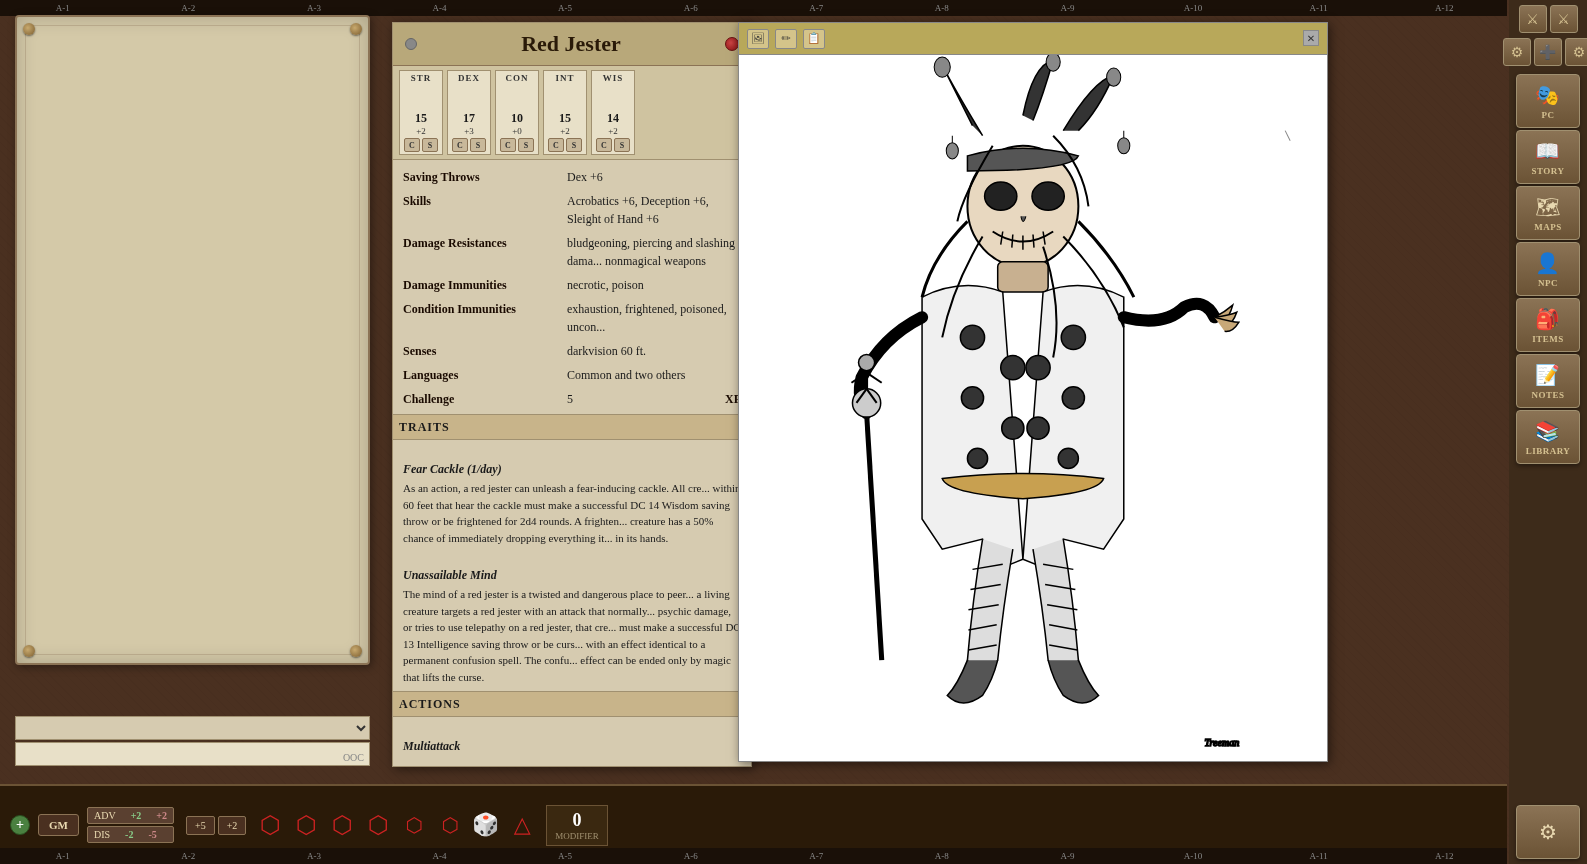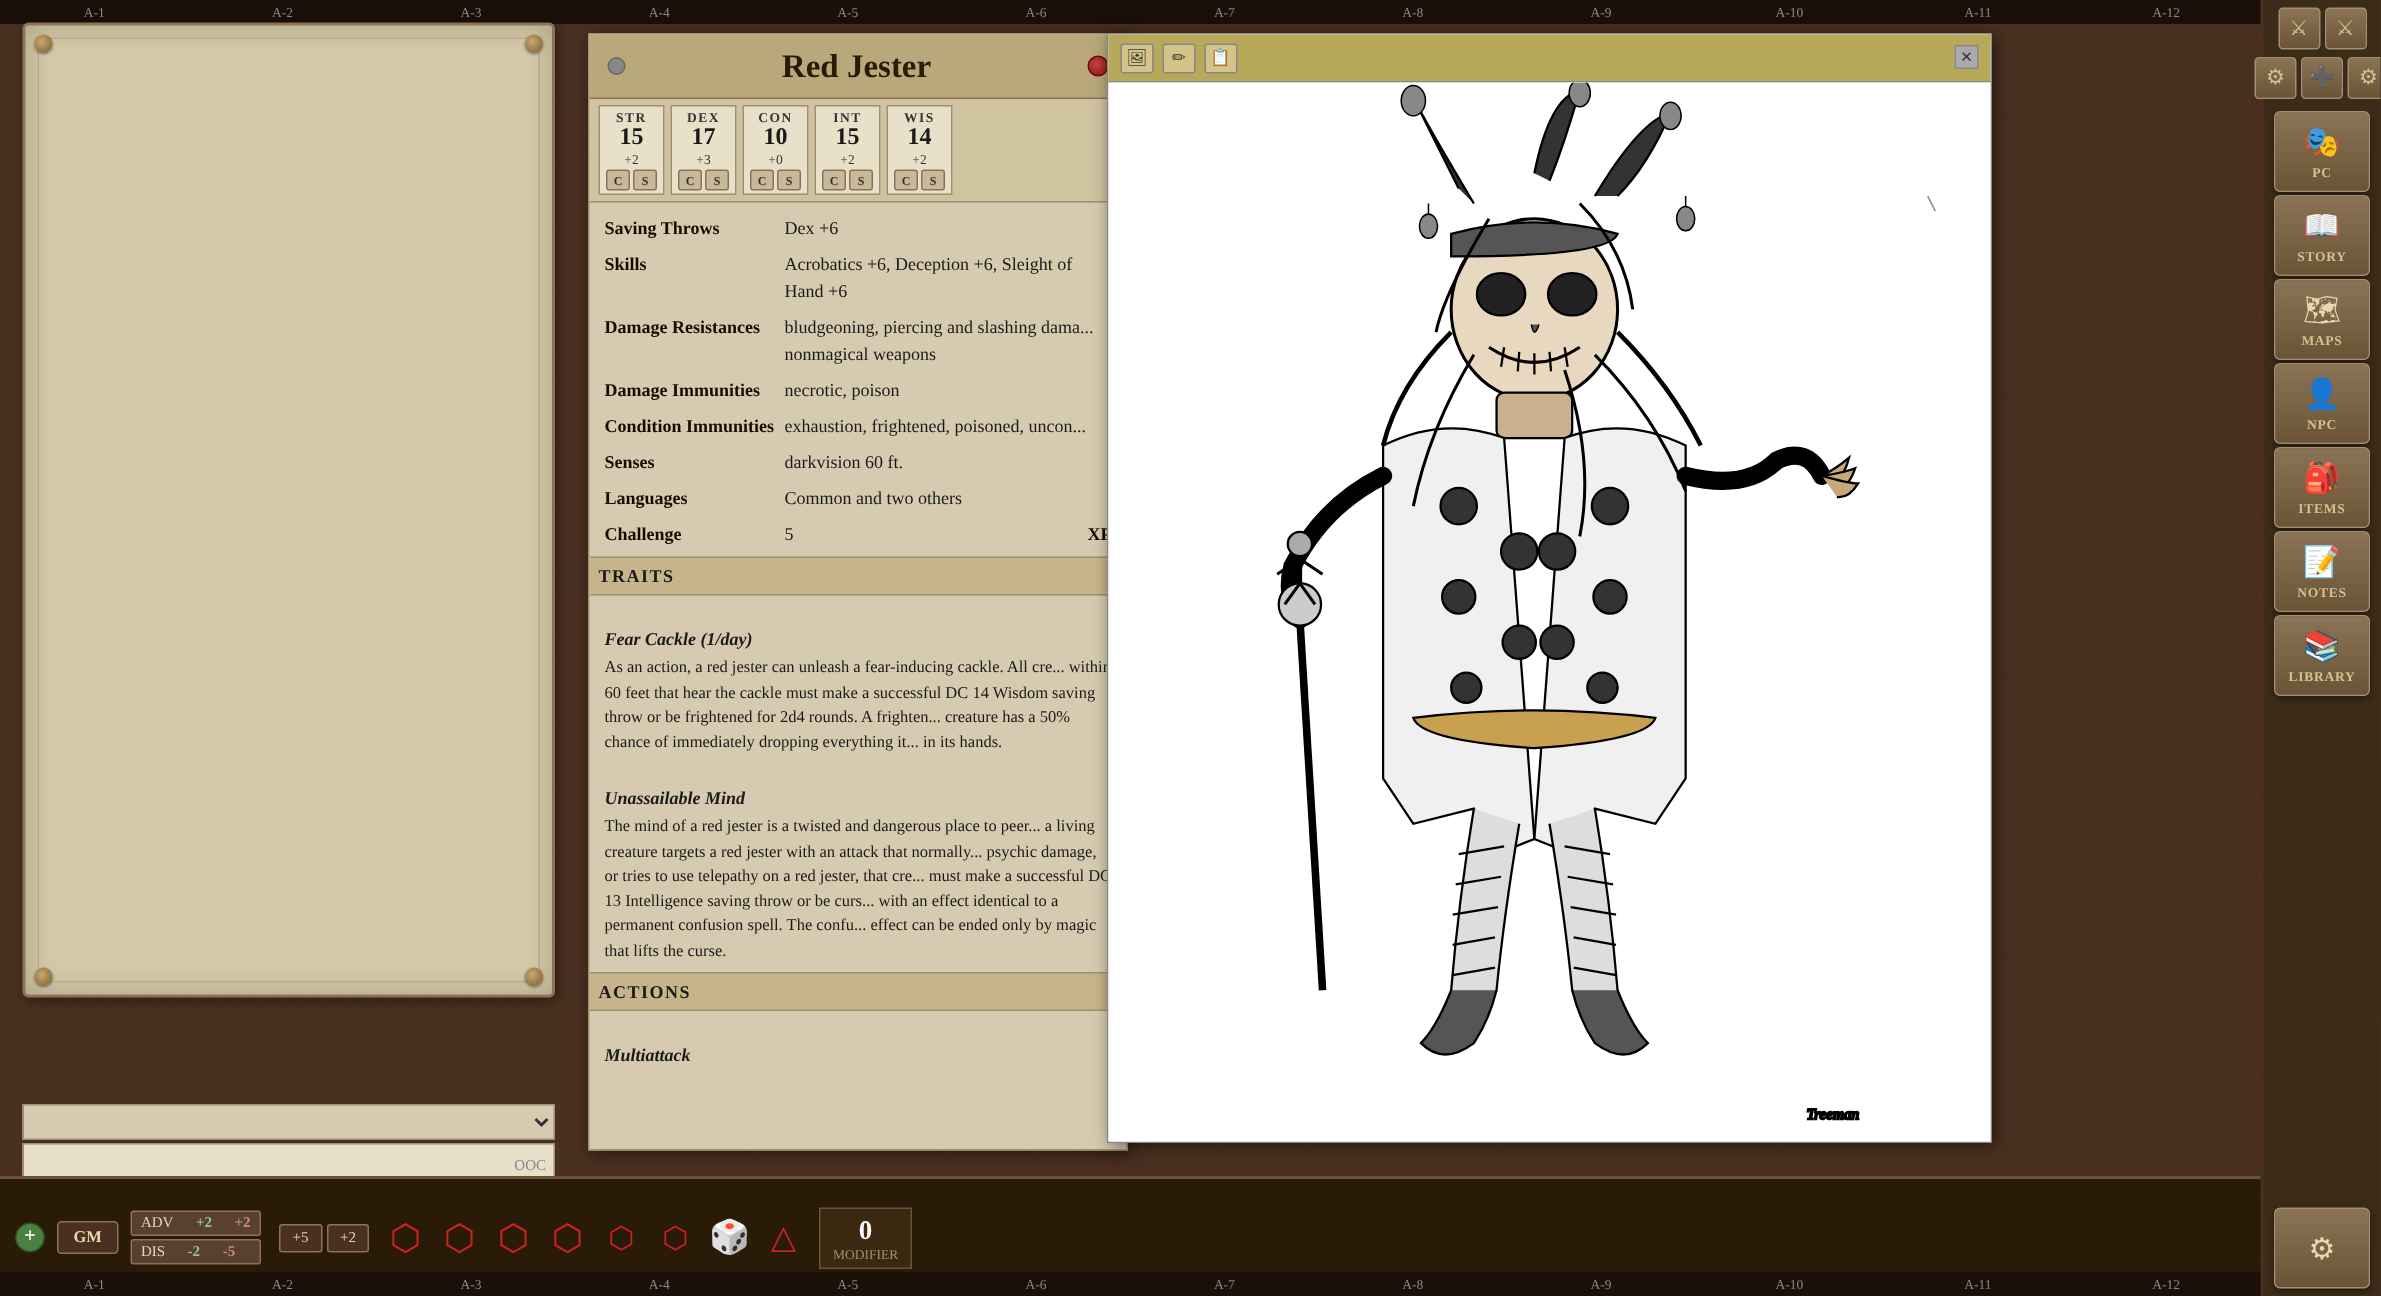--- a/index.html
+++ b/index.html
@@ -122,23 +122,24 @@
     }
 
     .stat-label {
       font-size: 9px;
       font-weight: bold;
       color: #333;
       letter-spacing: 1px;
     }
 
     .stat-value {
-      font-size: 16px;
+      font-size: 12px;
       font-weight: bold;
       color: #1a1a1a;
+      margin-top: 28px;
     }
 
     .stat-modifier {
       font-size: 9px;
       color: #333;
     }
 
     .stat-buttons {
       display: flex;
       gap: 2px;
@@ -171,20 +172,21 @@
     }
 
     .char-content::-webkit-scrollbar { width: 6px; }
     .char-content::-webkit-scrollbar-track { background: #c8b89a; }
     .char-content::-webkit-scrollbar-thumb { background: #8b7355; border-radius: 3px; }
 
     .field-row {
       display: flex;
       margin-bottom: 6px;
       align-items: flex-start;
+      gap: 44px;
     }
 
     .field-label {
       font-weight: bold;
       min-width: 120px;
       color: #1a0a00;
       font-size: 12px;
     }
 
     .field-value {
@@ -424,21 +426,21 @@
       color: #e8d8b0;
       font-size: 10px;
       padding: 3px 8px;
       cursor: pointer;
       border-radius: 2px;
     }
 
     
     .chat-area {
       position: absolute;
-      bottom: 78px;
+      bottom: 98px;
       left: 15px;
       width: 355px;
     }
 
     .chat-dropdown {
       width: 100%;
       background: #d6cbb0;
       border: 1px solid #a09070;
       padding: 4px 6px;
       font-size: 12px;

